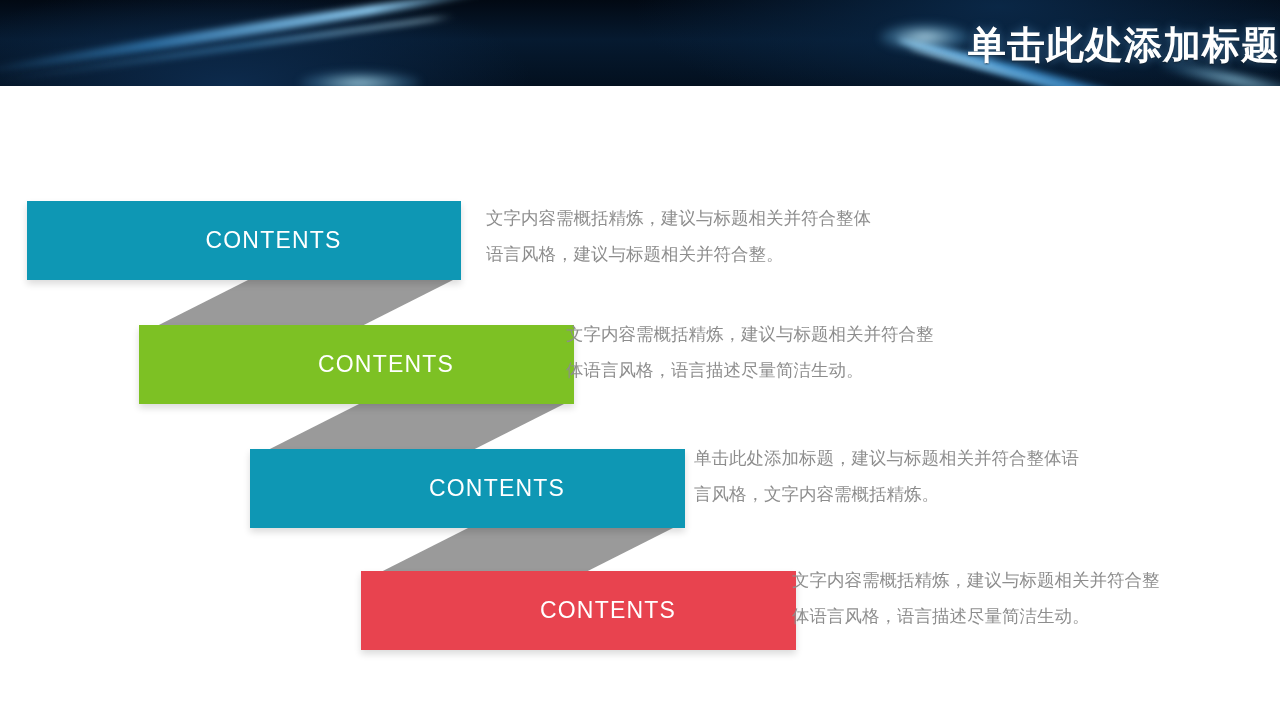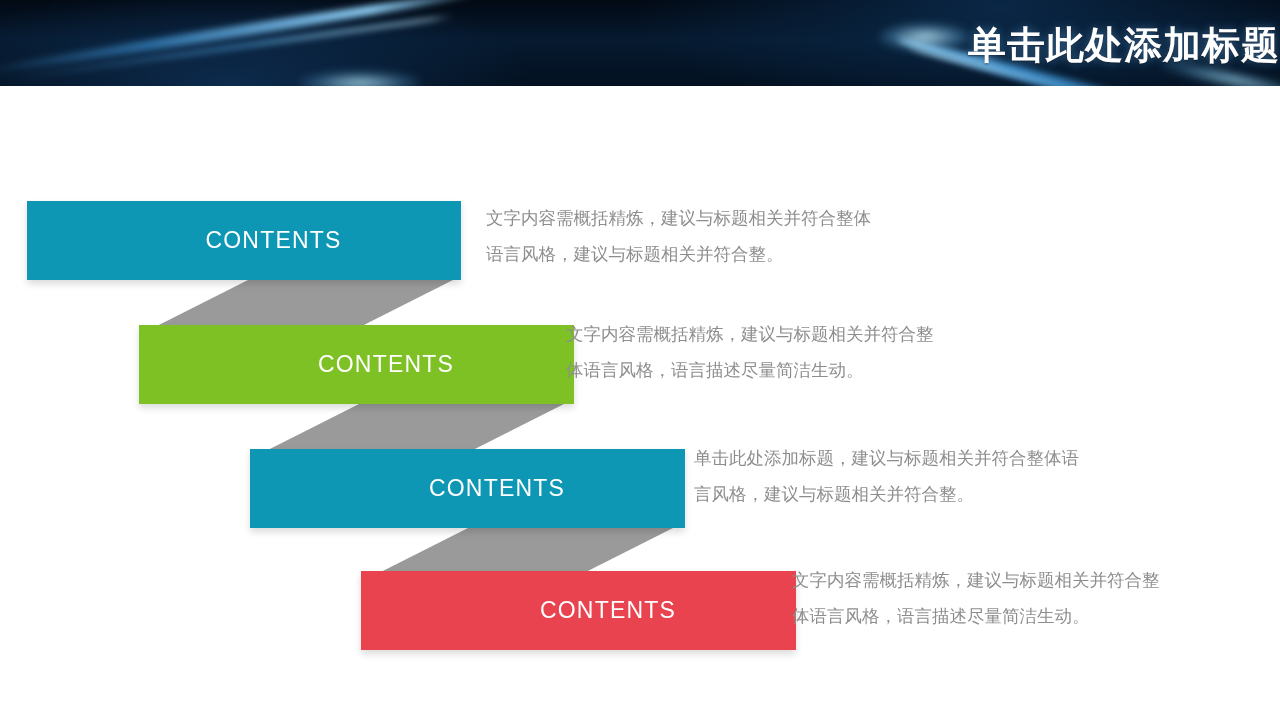--- a/index.html
+++ b/index.html
@@ -182,21 +182,21 @@
       <div>体语言风格，语言描述尽量简洁生动。</div>
     </div>
   </div>
 
   <div class="row">
     <div class="bar" style="left:250px; top:363px; width:396px; background:#0e97b4;">
       <div class="bar-label" style="left:0; width:396px; text-align:center; padding-left:98px; box-sizing:border-box;">CONTENTS</div>
     </div>
     <div class="desc" style="left:694px; top:354px;">
       <div>单击此处添加标题，建议与标题相关并符合整体语</div>
-      <div>言风格，建议与标题相关并符合整。</div>
+      <div>言风格，文字内容需概括精炼。</div>
     </div>
   </div>
 
   <div class="row">
     <div class="bar" style="left:361px; top:485px; width:396px; background:#e8434f;">
       <div class="bar-label" style="left:0; width:396px; text-align:center; padding-left:98px; box-sizing:border-box;">CONTENTS</div>
     </div>
     <div class="desc" style="left:792px; top:476px;">
       <div>文字内容需概括精炼，建议与标题相关并符合整</div>
       <div>体语言风格，语言描述尽量简洁生动。</div>

